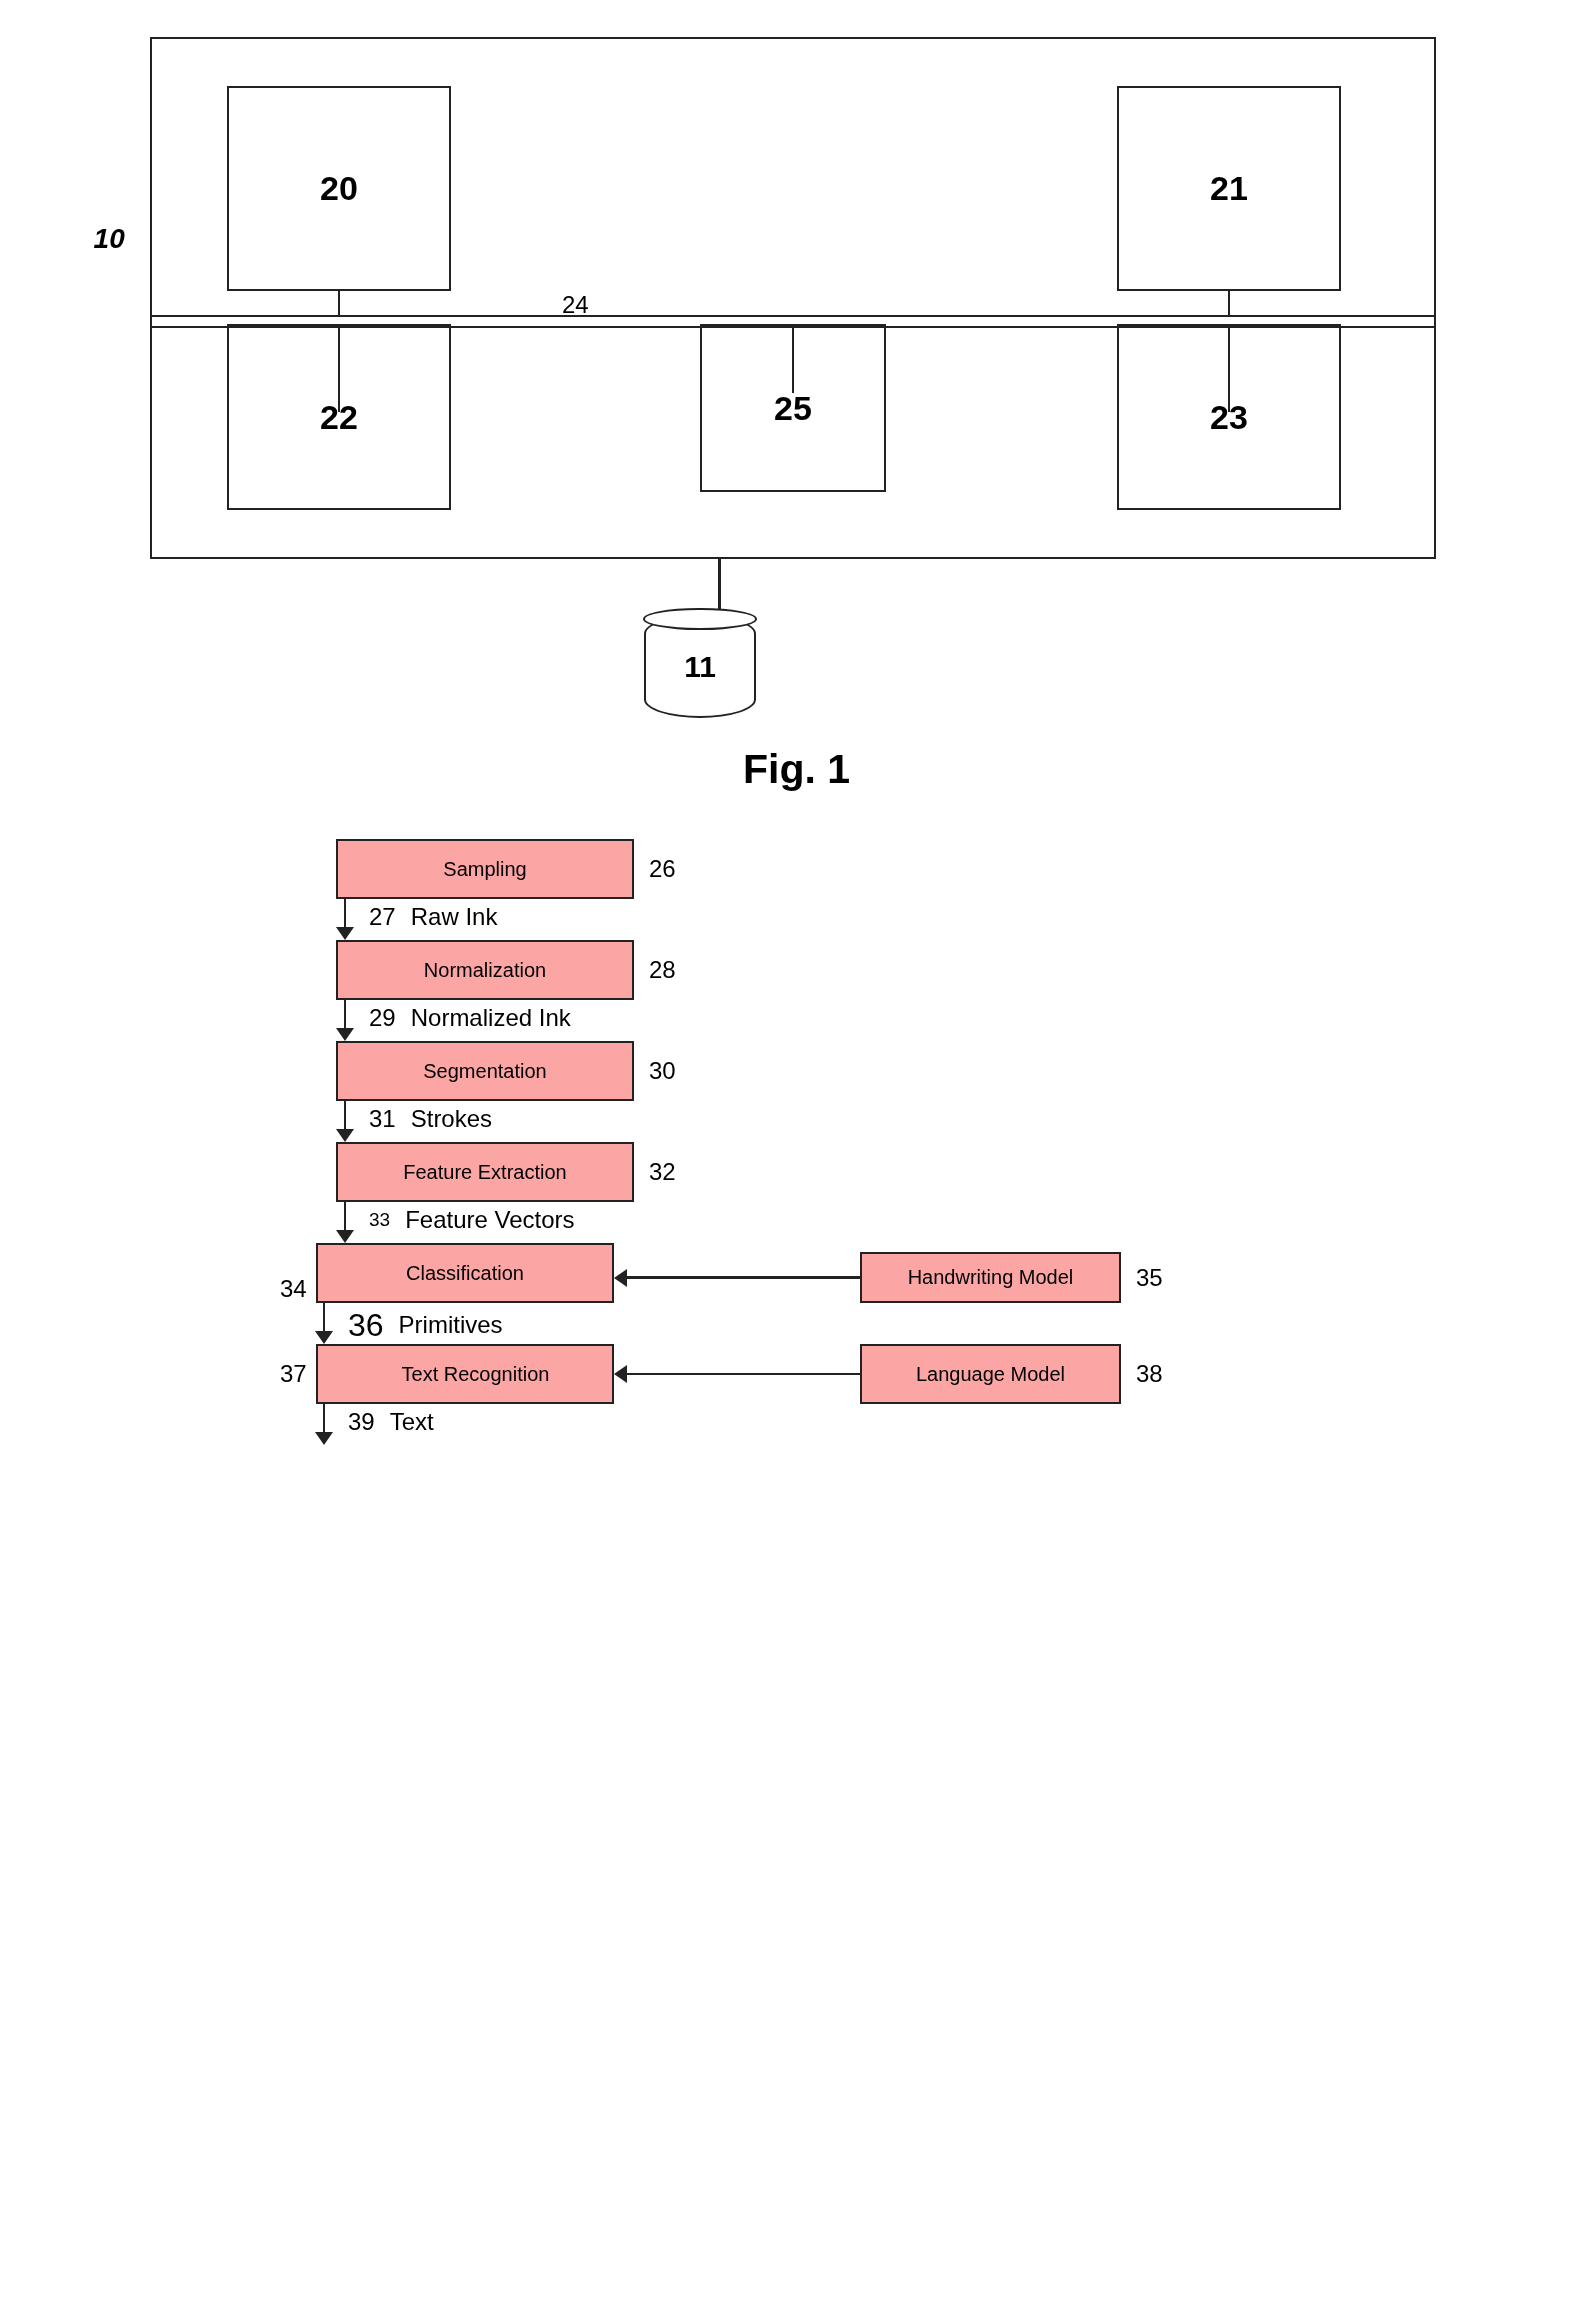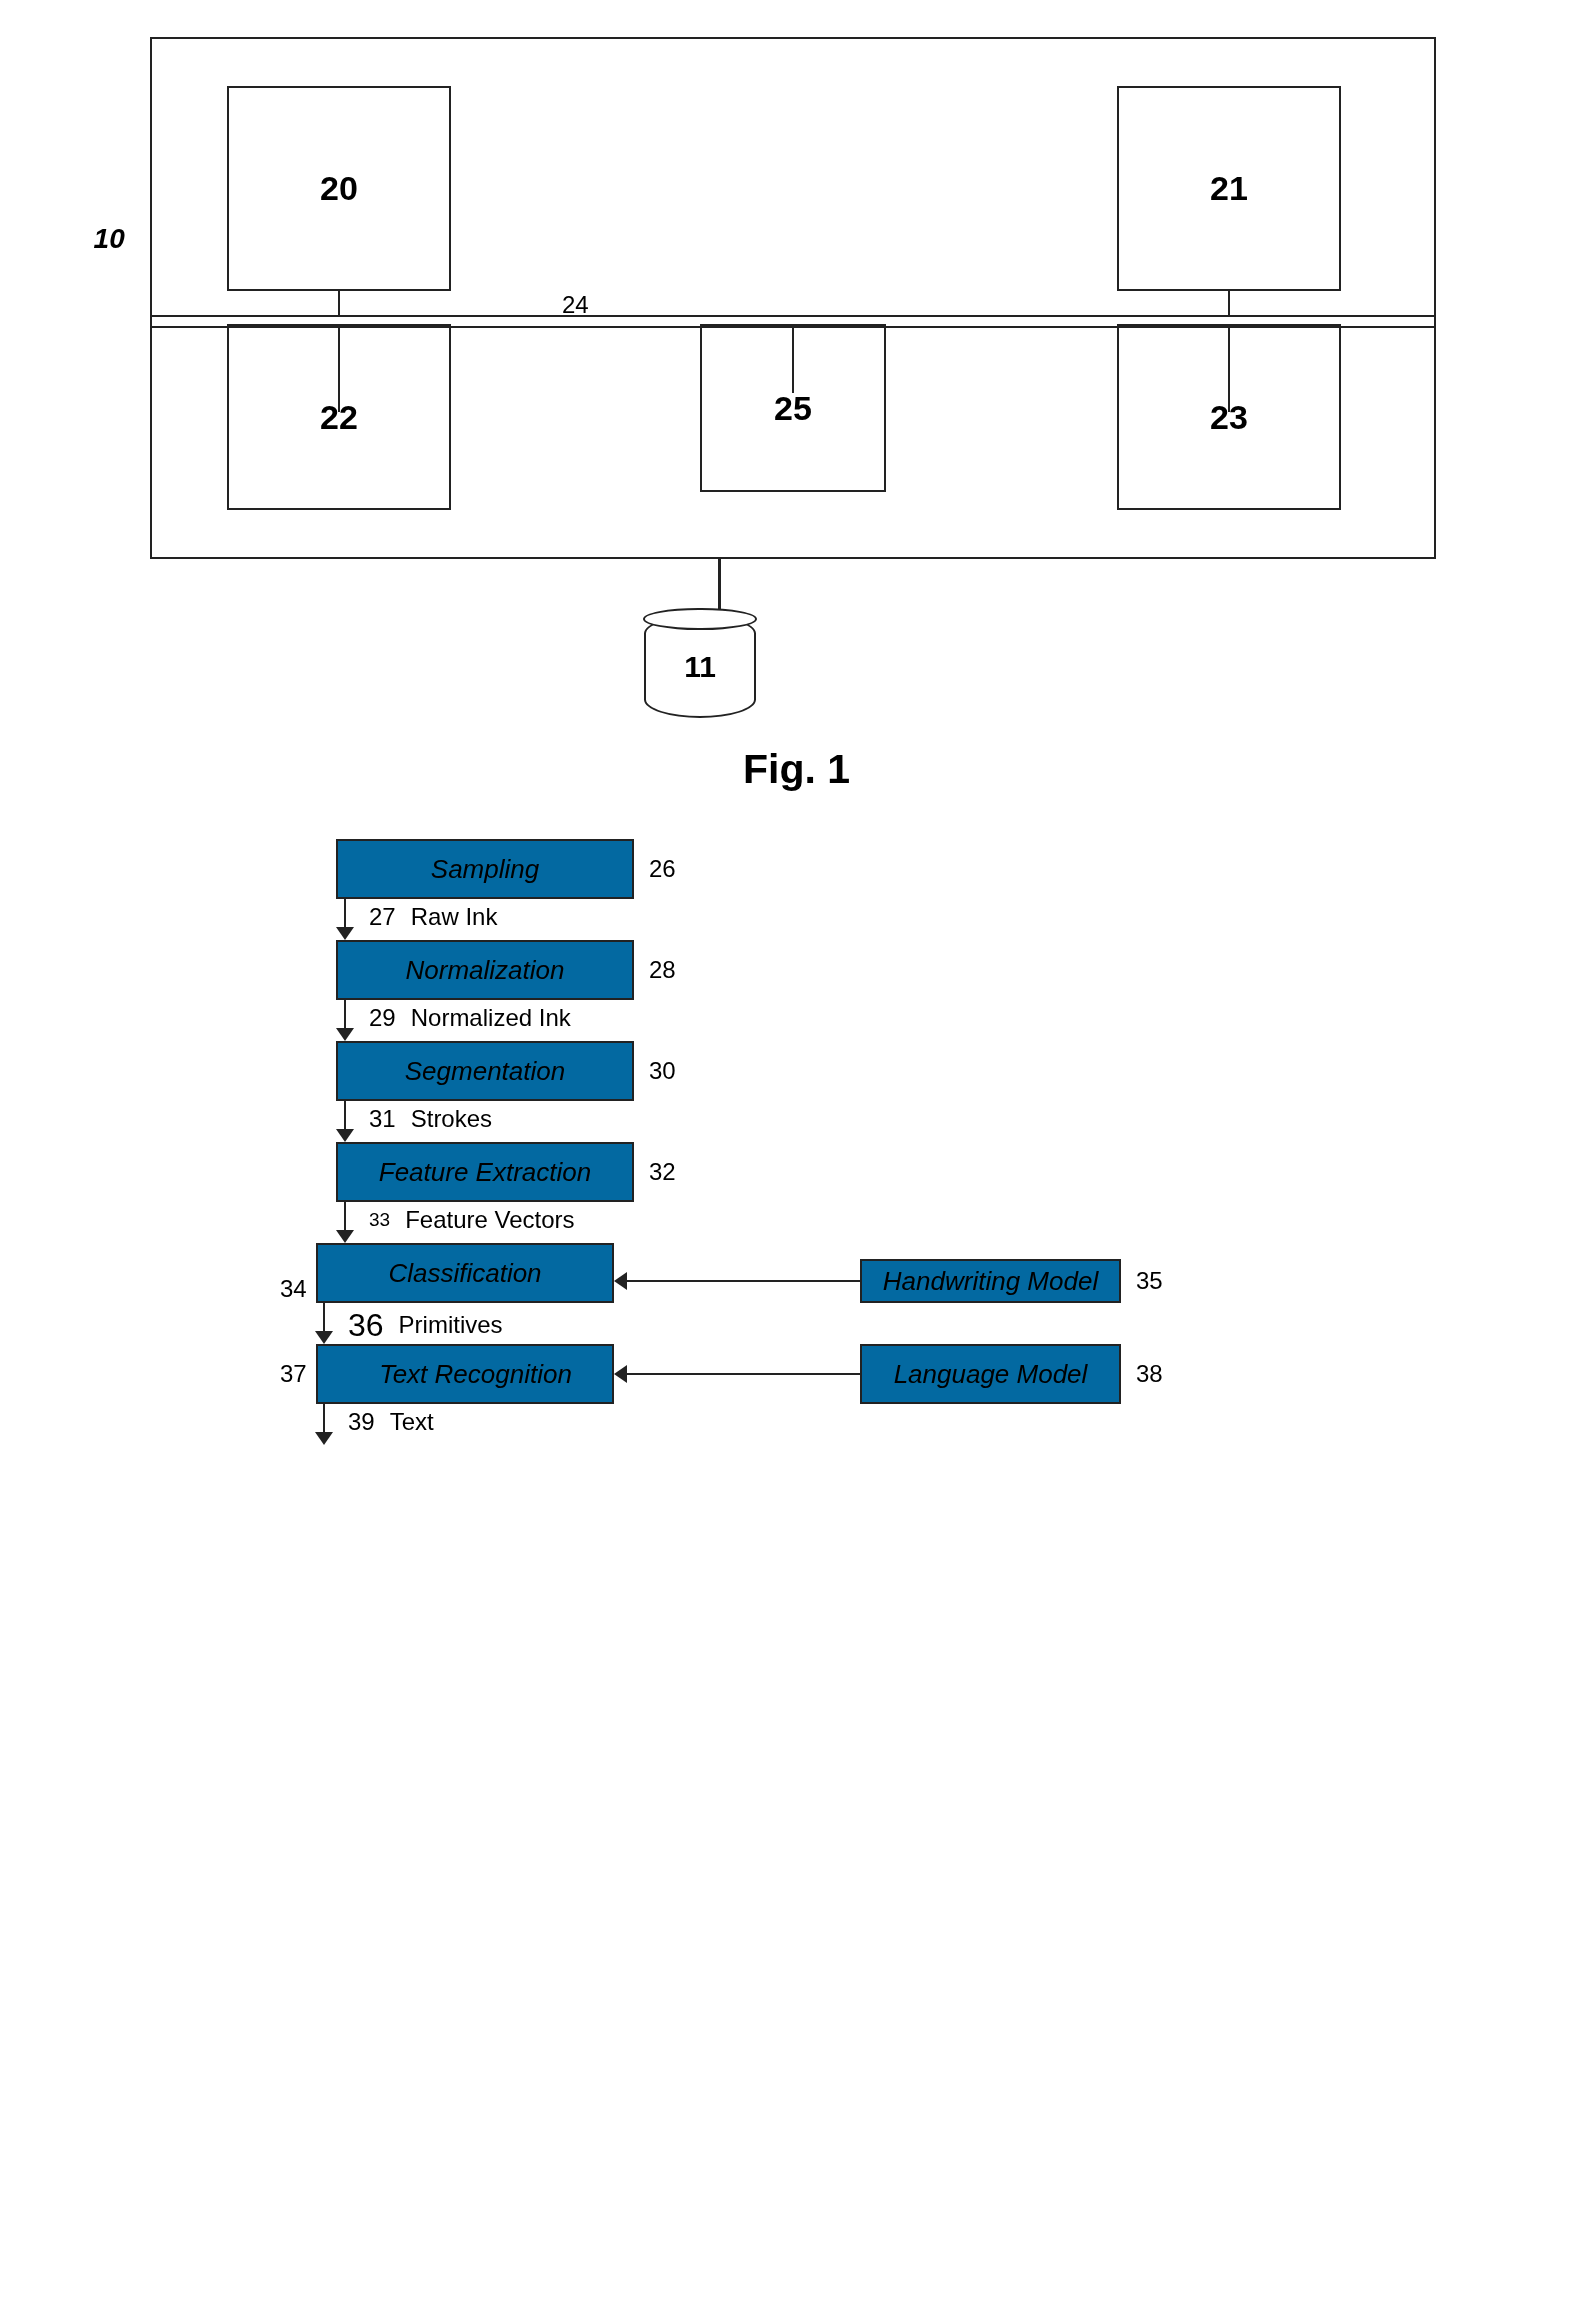--- a/index.html
+++ b/index.html
@@ -126,28 +126,27 @@
     
     .fig2-container {
       position: absolute;
       top: 839px;
       left: 280px;
       width: 1119px;
     }
 
     .flow-box {
       border: 2.8px solid #222;
-      background: #0369a1;
+      background: #fca5a5;
       display: flex;
       align-items: center;
       justify-content: center;
-      font-size: 26px;
+      font-size: 20px;
       text-align: center;
       padding: 7.5px 15px;
-      font-style: italic;
     }
 
     .arrow-down {
       width: 0;
       height: 0;
       border-left: 9.3px solid transparent;
       border-right: 9.3px solid transparent;
       border-top: 13px solid #222;
     }
 
@@ -312,21 +311,21 @@
     <div class="node-label">34</div>
     <div class="flow-box" style="width:298px; height:60px;">
       <span>Classification</span>
     </div>
 
     <div style="display:flex; align-items:center; margin-left:0;">
 
       <div style="display:flex; align-items:center;">
         <div class="arrow-left"></div>
         <div style="width:233px; height:2.8px; background:#222;"></div>
-        <div class="flow-box" style="width:261px; height:44px; margin-left:0;">
+        <div class="flow-box" style="width:261px; height:51px; margin-left:0;">
           <span>Handwriting Model</span>
         </div>
         <div class="side-label">35</div>
       </div>
     </div>
   </div>
 
   <div style="display:flex; align-items:flex-start; margin-left:35px;">
     <div style="display:flex; flex-direction:column; align-items:center;">
       <div style="width:2.8px; height:28px; background:#222;"></div>

